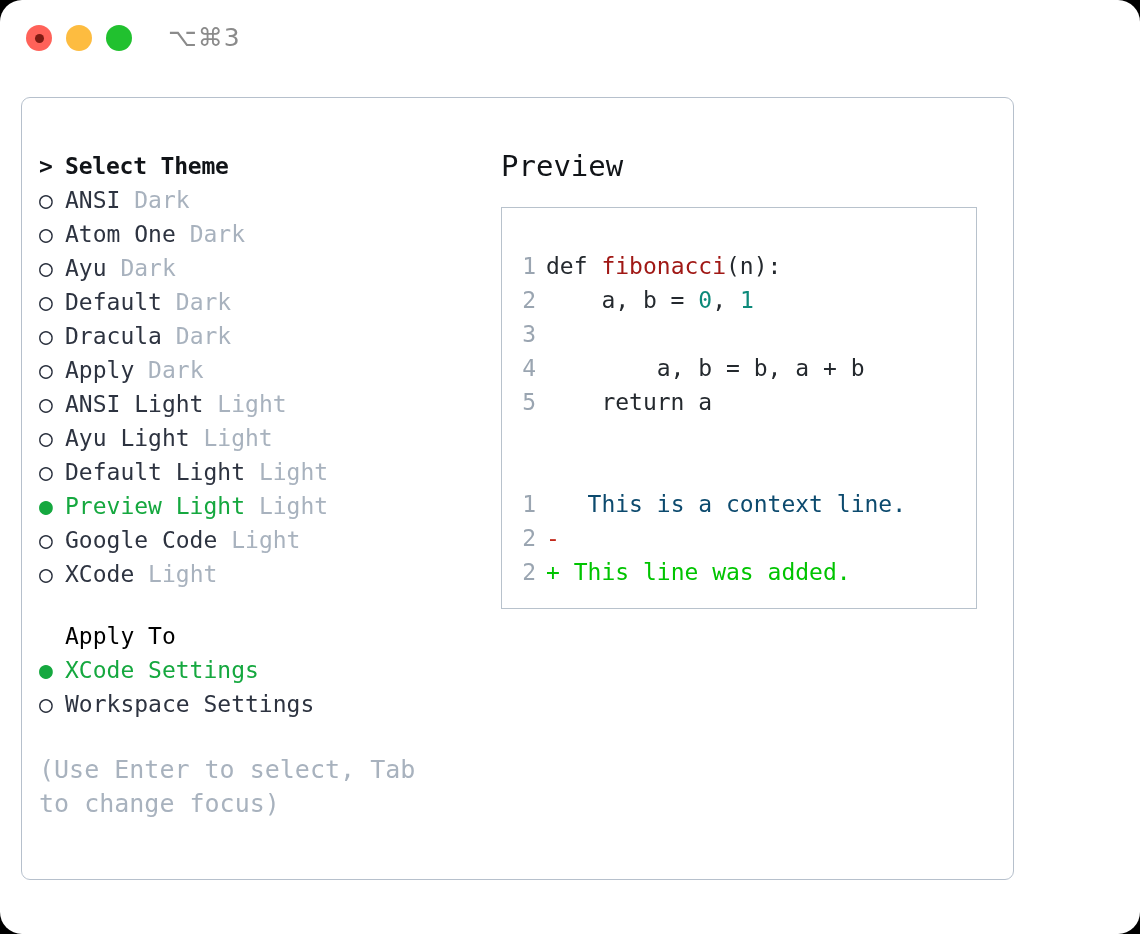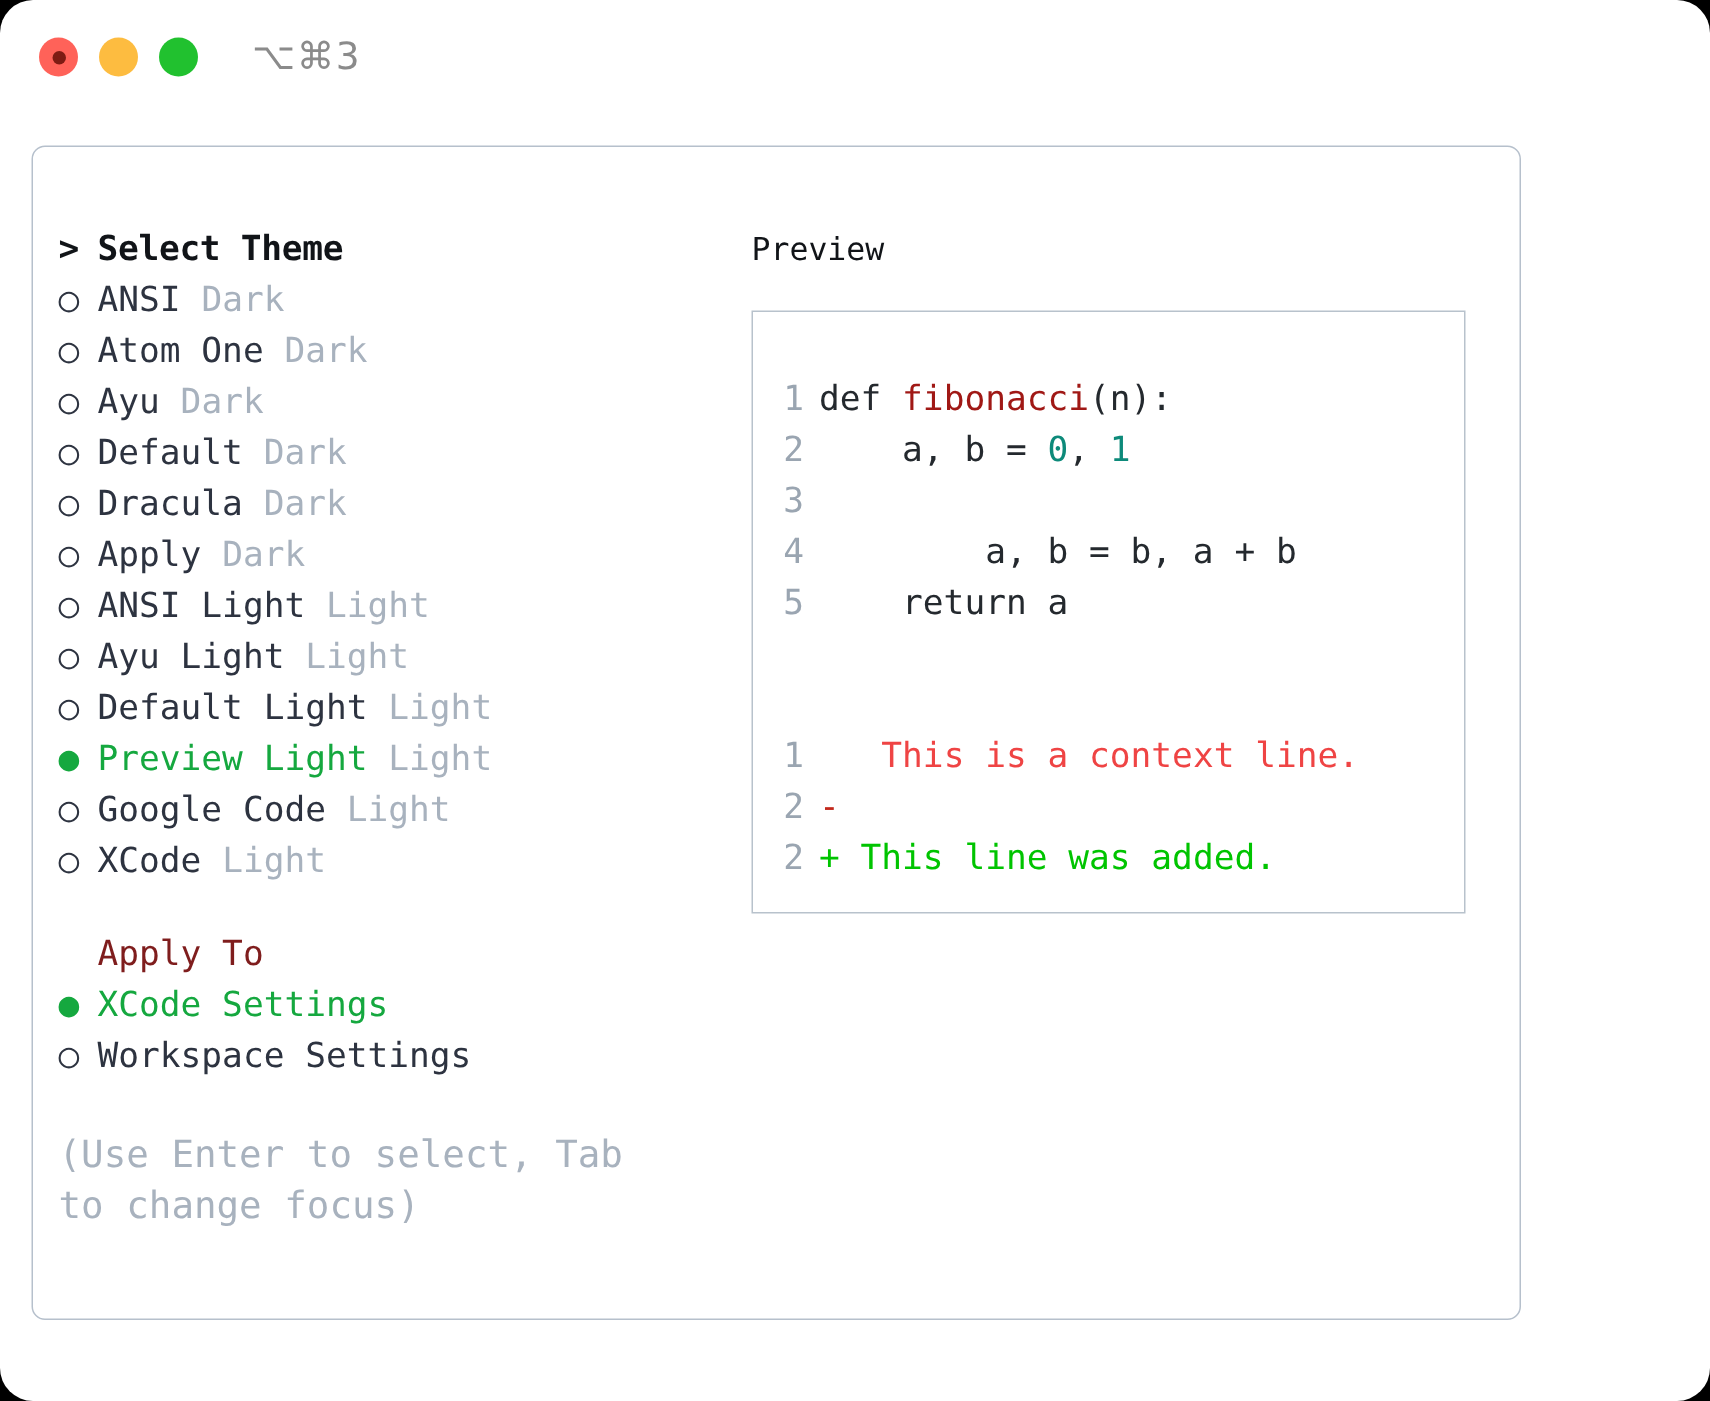--- a/index.html
+++ b/index.html
@@ -121,40 +121,40 @@
     color: #111418;
     letter-spacing: -0.2px;
   }
   .item-name   { color: #2d3340; }
   .item-name.sel { color: #15a83f; }
   .item-cat    { color: #a8b2be; }
 
   .section-head {
     margin-top: 28px;
   }
-  .section-head .label { color: #7f1d1d; }
+  .section-head .label { color: #000000; }
 
   .hint {
     margin-top: 32px;
     width: 420px;
     font-size: 25px;
     line-height: 34px;
     color: #a8b2be;
     white-space: pre-wrap;
   }
 
   
   .right-col {
     position: absolute;
     left: 479px;
     top: 51px;
     width: 490px;
   }
   .preview-title {
-    font-size: 21px;
+    font-size: 29px;
     line-height: 34px;
     color: #111418;
     white-space: pre;
   }
   .preview-box {
     margin-top: 24px;
     width: 476px;
     height: 402px;
     border: 1.6px solid #b8c2cc;
     box-sizing: border-box;
@@ -179,21 +179,21 @@
   }
   .code-text { color: #24292e; }
 
   .tok-fn   { color: #a01815; }
   .tok-num  { color: #0d8a7a; }
   .tok-call { color: #0b7ab5; }
   .tok-plain{ color: #24292e; }
 
   .spacer-line { height: 34px; }
 
-  .diff-ctx  { color: #ef4444; }
+  .diff-ctx  { color: #0c4a6e; }
   .diff-del  { color: #c2281b; }
   .diff-add  { color: #00c400; }
 </style>
 </head>
 <body>
 
 <div class="window">
 
   <div class="titlebar">
     <div class="dots">

